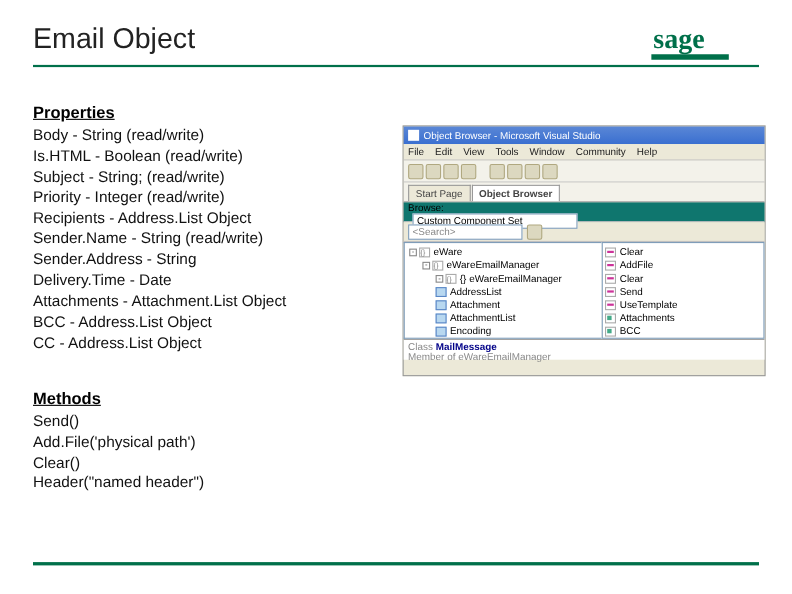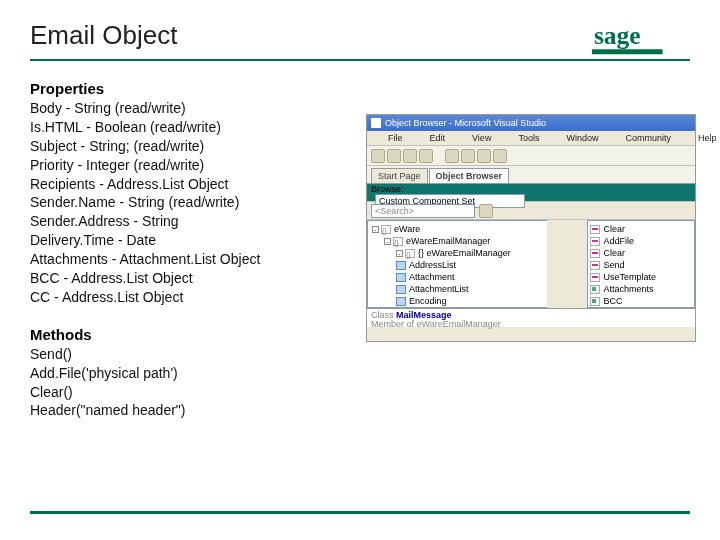--- a/index.html
+++ b/index.html
@@ -2,37 +2,37 @@
 <html><head>
 <meta charset="utf-8">
 <style>
   * { box-sizing: border-box; margin: 0; padding: 0; }
   body { width: 720px; height: 540px; font-family: Arial, sans-serif; background: #fff; position: relative; overflow: hidden; }
   .slide { padding: 20px 30px; }
   .title { font-size: 26px; color: #222; font-weight: normal; margin-bottom: 8px; }
   .hr { border-bottom: 2px solid #00704a; width: 660px; margin-bottom: 6px; }
   .logo { position: absolute; right: 30px; top: 20px; width: 98px; height: 40px; }
   .logo svg { width: 100%; height: 100%; }
-  .section { font-weight: bold; font-size: 15px; margin-top: 19px; margin-bottom: 2px; }
+  .section { font-weight: bold; font-size: 15px; margin-top: 33px; margin-bottom: 2px; text-decoration: underline; }
   .prop, .meth { font-size: 14px; line-height: 1.35; color: #111; }
   .ob { position: absolute; left: 366px; top: 114px; width: 330px; height: 228px; border: 1px solid #999; background: #ece9d8; font-family: Tahoma, sans-serif; font-size: 9px; }
   .ob .titlebar { background: linear-gradient(#5a87d6,#3a6fd0); color: #fff; height: 16px; line-height: 16px; padding-left: 4px; display:flex; align-items:center; }
   .ob .titlebar .icon { width:10px; height:10px; background:#fff; margin-right:4px; display:inline-block; }
   .ob .menu { background:#ece9d8; border-bottom:1px solid #c0c0c0; height:15px; line-height:15px; padding-left:4px; }
-  .ob .menu span { margin-right:10px; color:#222;margin-left:17px; }
+  .ob .menu span { margin-right:10px; color:#222; }
   .ob .toolbar { background:#f3f2ea; border-bottom:1px solid #c0c0c0; height:20px; display:flex; align-items:center; padding-left:4px; gap:2px; }
   .ob .tbicon { width:14px; height:14px; background:#dcd8c0; border:1px solid #b0a880; border-radius:2px; }
   .ob .tabs { background:#f3f2ea; height:18px; display:flex; align-items:flex-end; padding-left:4px; gap:1px; border-bottom:1px solid #999; }
   .ob .tab { font-size:9px; padding:2px 6px; background:#ece9d8; border:1px solid #999; border-bottom:none; color:#444; }
   .ob .tab.active { background:#fff; font-weight:bold; }
   .ob .browse { height:18px; display:flex; align-items:flex-start; padding-left:4px; background:#0f766e; border-bottom:1px solid #c0c0c0;flex-direction:column; }
   .ob .browse .dd { margin-left:4px; background:#fff; border:1px solid #7f9db9; height:31px; width:150px; font-size:9px; padding-left:3px; line-height:12px; }
   .ob .search { height:18px; display:flex; align-items:center; padding-left:4px; background:#ece9d8; border-bottom:1px solid #c0c0c0; }
   .ob .search .sbox { background:#fff; border:1px solid #7f9db9; height:14px; width:104px; font-size:9px; padding-left:3px; line-height:12px; color:#888; }
-  .ob .panes { display:flex; height:88px;gap:40px; }
+  .ob .panes { display:flex; height:88px; }
   .ob .pane { background:#fff; border:1px solid #7f9db9; overflow:hidden; flex:1; }
   .ob .pane.left { border-right:none; width:55%; flex:0 0 55%; }
   .ob .tree { padding:2px 2px; font-size:9px; line-height:12px; }
   .ob .tree .row { display:flex; align-items:center; white-space:nowrap; }
   .ob .tree .indent0 { padding-left:2px; }
   .ob .tree .indent1 { padding-left:14px; }
   .ob .tree .indent2 { padding-left:26px; }
   .ob .ic { width:10px; height:9px; margin-right:3px; display:inline-block; }
   .ob .ic.exp { border:1px solid #888; width:7px; height:7px; font-size:7px; line-height:6px; text-align:center; color:#444; margin-right:2px; }
   .ob .ic.ns { background:#fff; border:1px solid #aaa; position:relative; }

